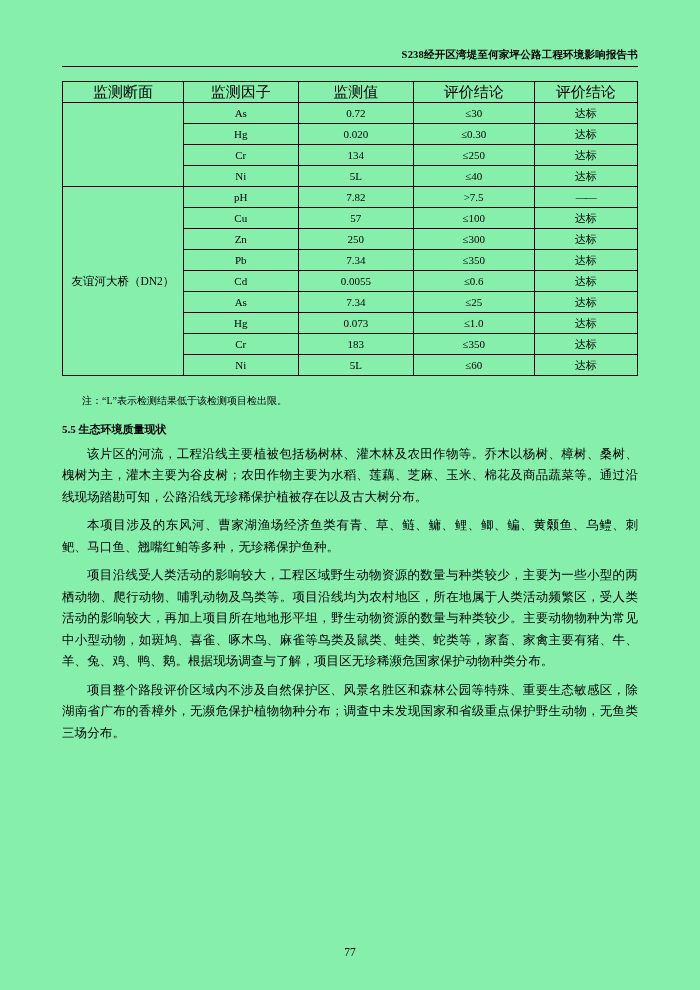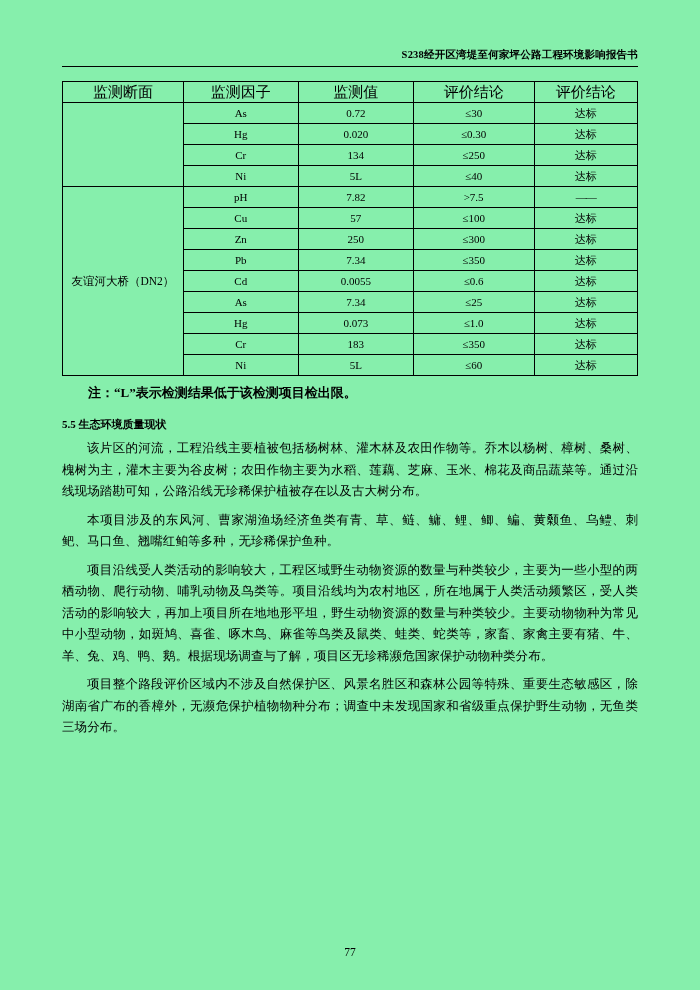--- a/index.html
+++ b/index.html
@@ -56,23 +56,23 @@
   col.c1 { width: 21%; }
   col.c2 { width: 20%; }
   col.c3 { width: 20%; }
   col.c4 { width: 21%; }
   col.c5 { width: 18%; }
   .section-cell {
     font-size: 11.5px;
     line-height: 1.5;
   }
   .note {
-    font-size: 13px;
-    font-weight: bold;
-    margin-top: 7px;
+    font-size: 10px;
+    font-weight: normal;
+    margin-top: 17px;
     text-indent: 2em;
     line-height: 1.5;
   }
   p.body {
     font-size: 12.5px;
     line-height: 1.72;
     margin: 0;
     text-indent: 2em;
     text-align: justify;
     letter-spacing: 0.1px;

